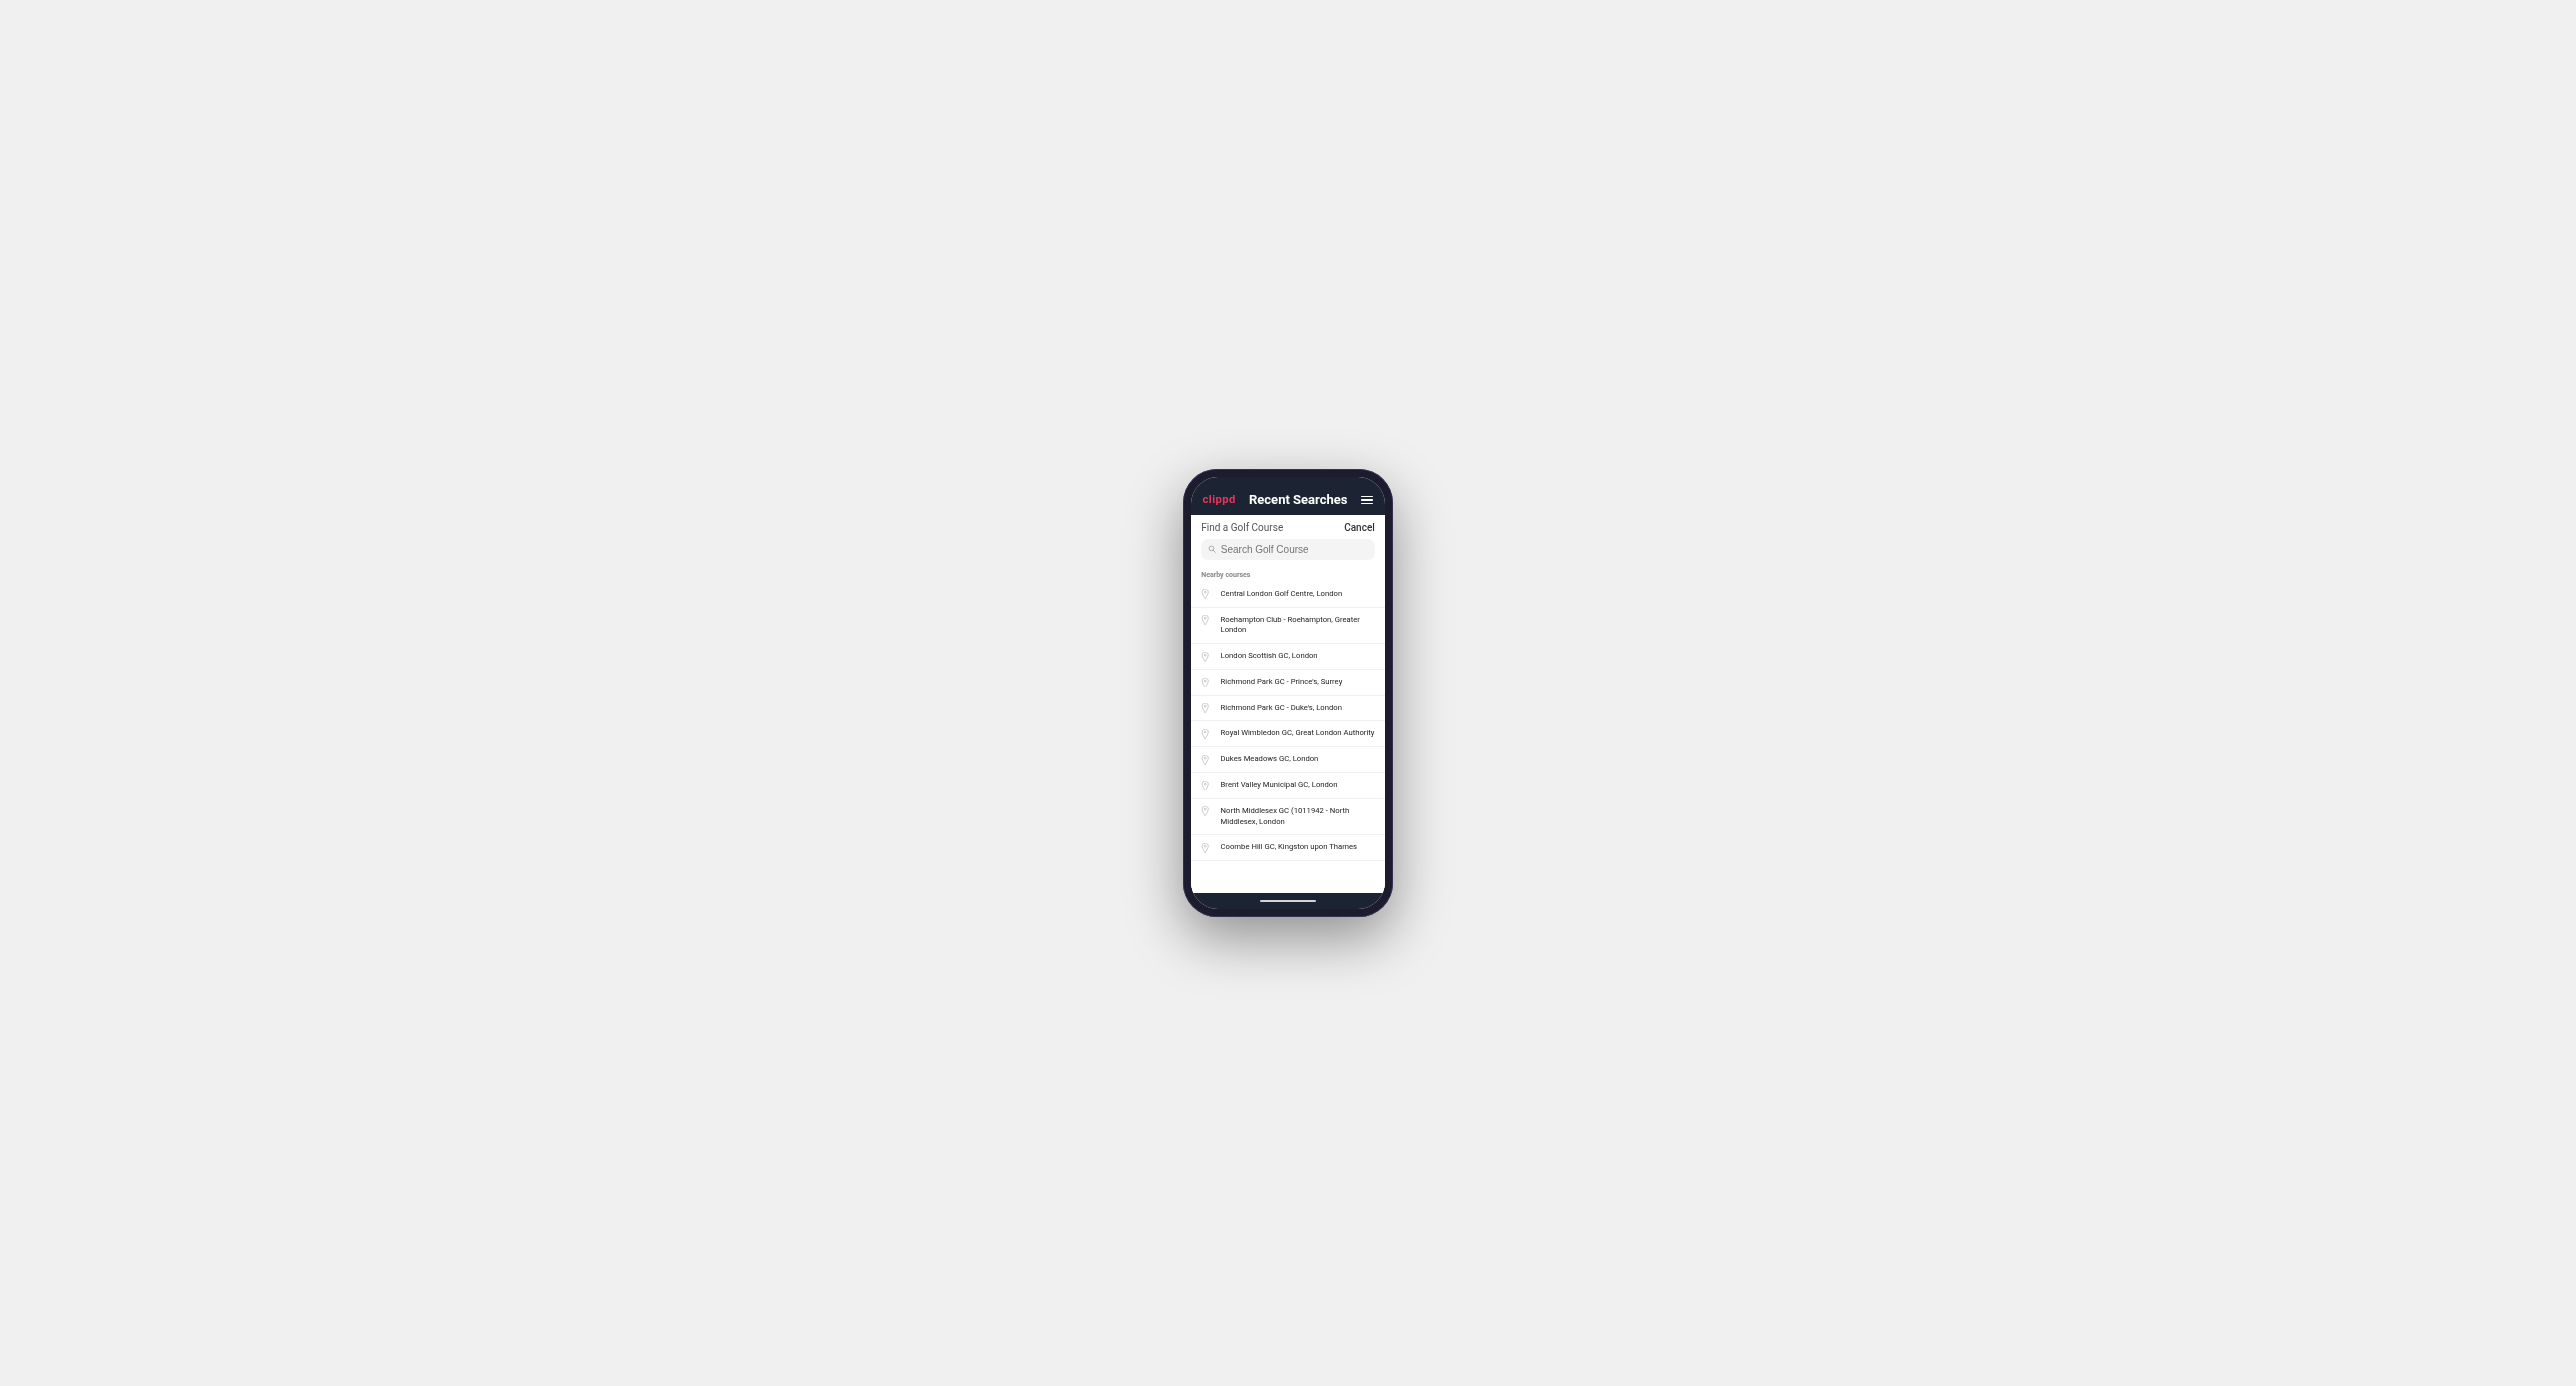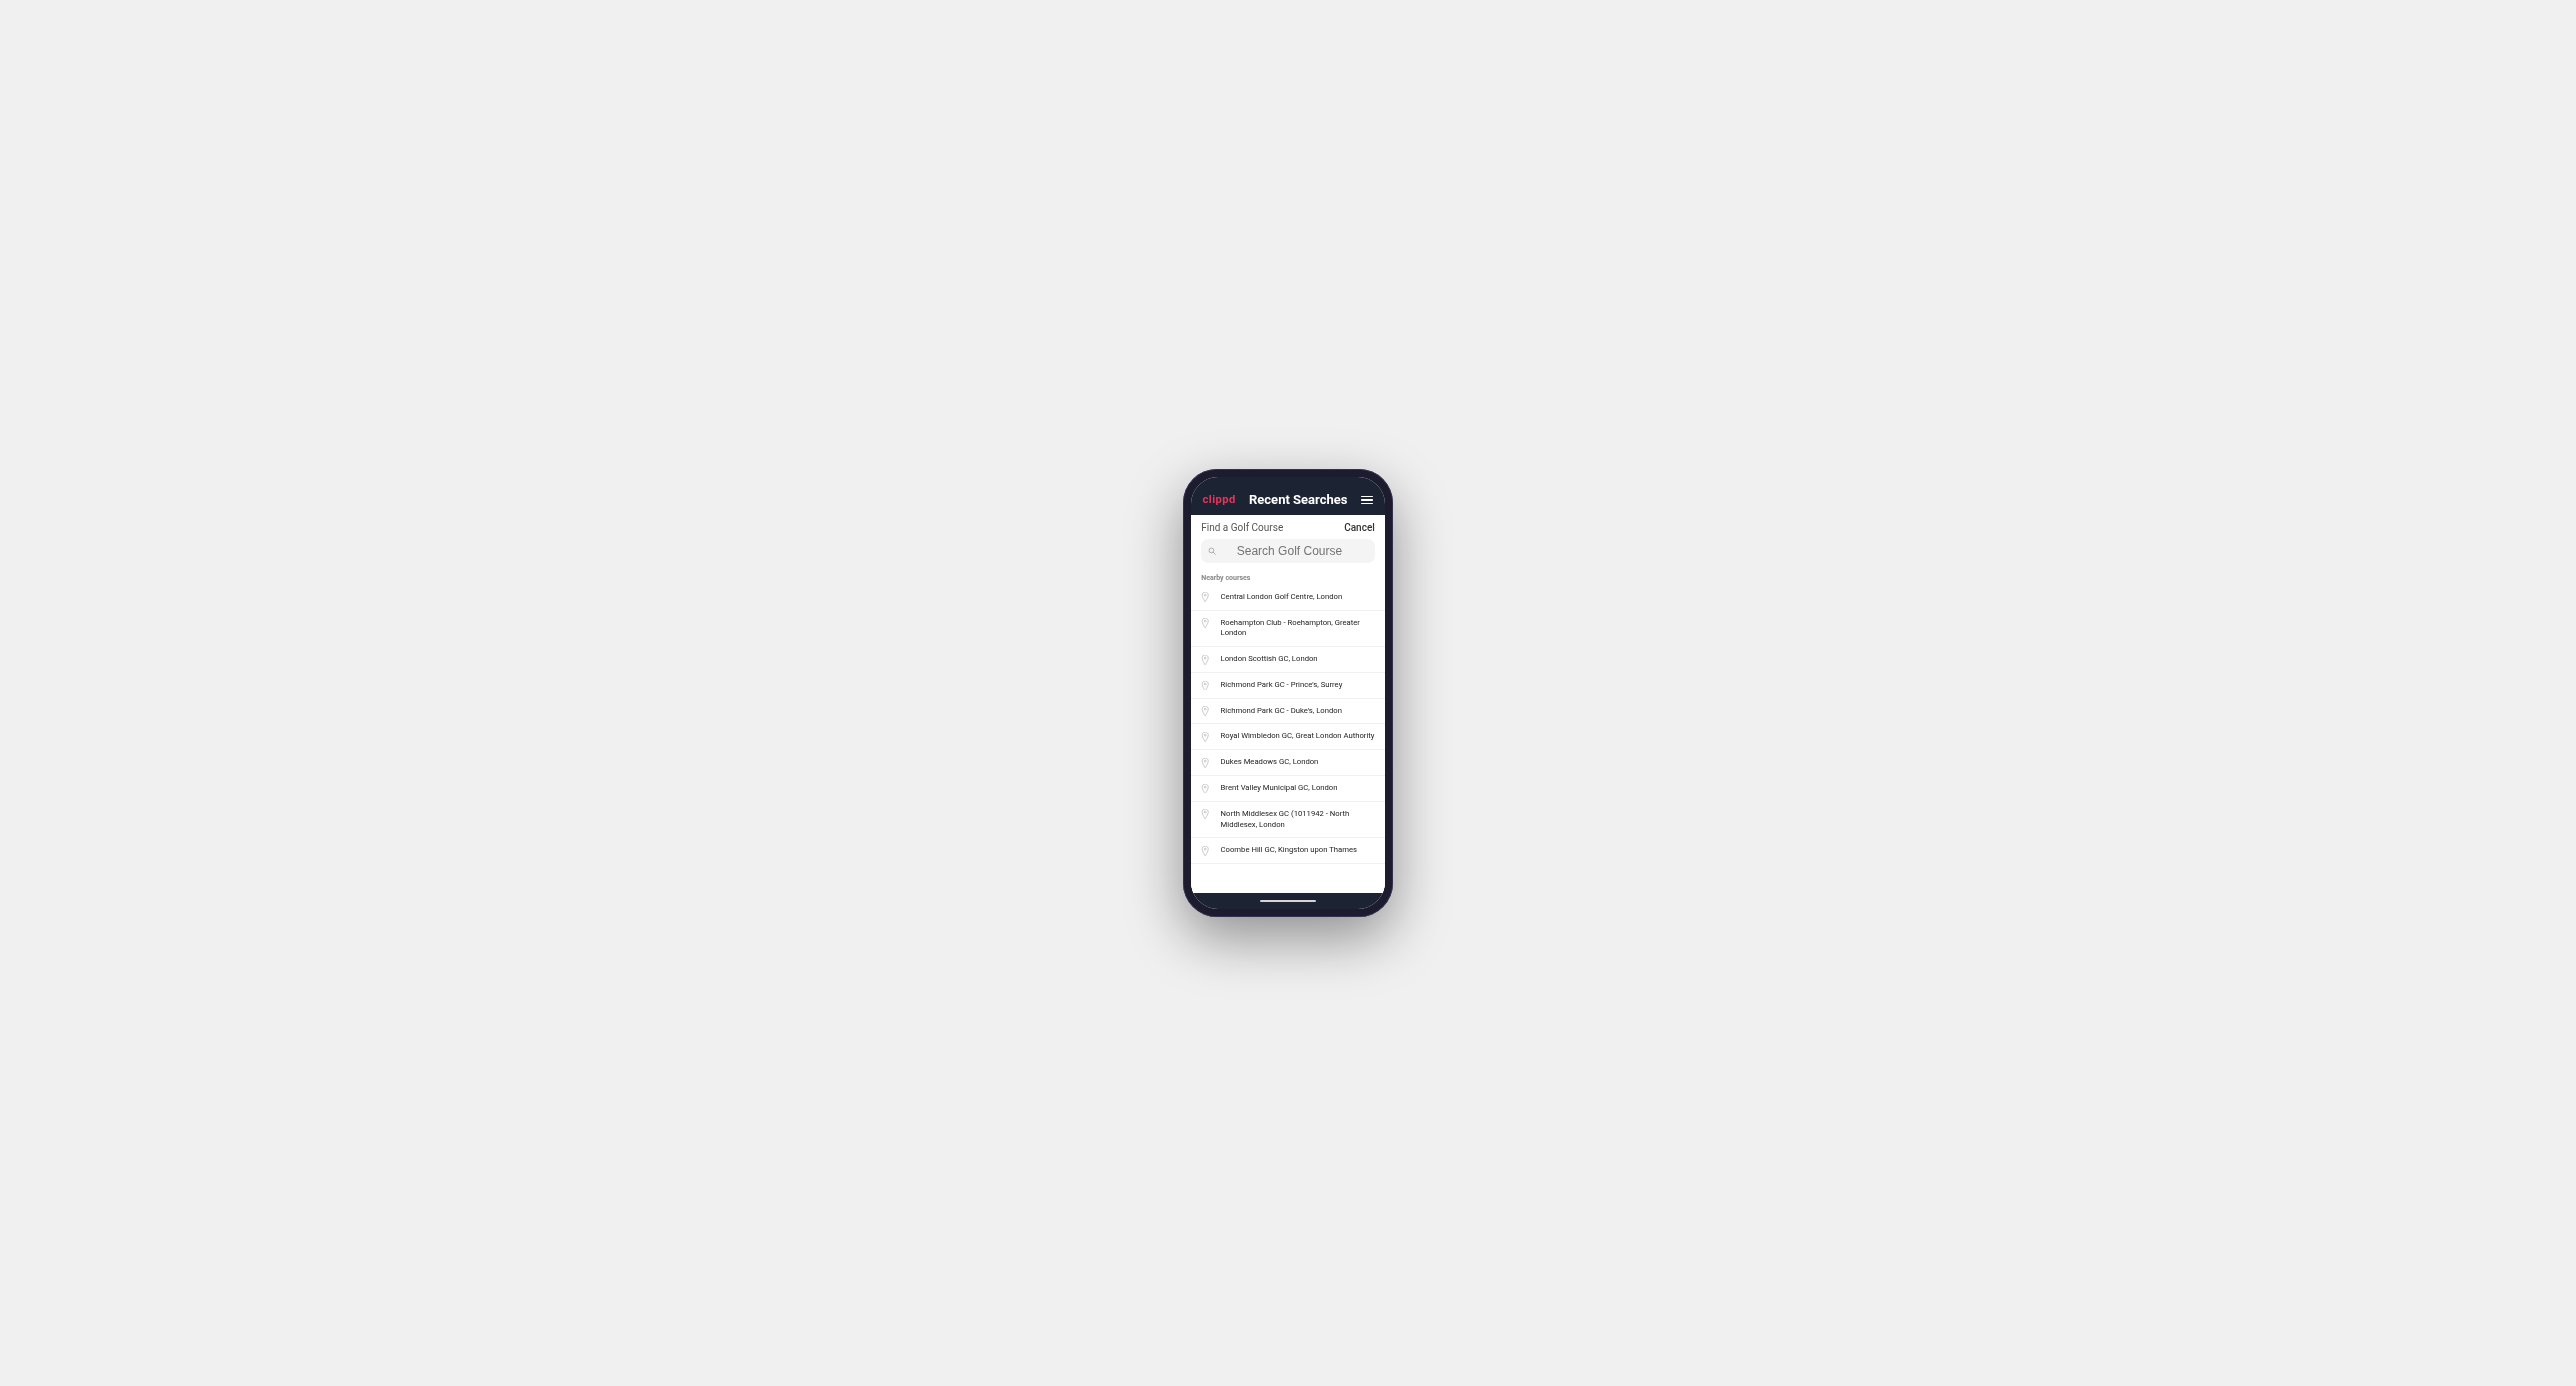--- a/index.html
+++ b/index.html
@@ -127,24 +127,23 @@
     .search-icon-svg {
       width: 8.4px;
       height: 8.4px;
       flex-shrink: 0;
     }
 
     .search-input {
       background: transparent;
       border: none;
       outline: none;
-      font-size: 12px;
+      font-size: 10px;
       color: #999;
       width: 100%;
-      margin-left: 16px;
     }
 
     
     .nearby-section {
       flex: 1;
       overflow-y: auto;
       background: #fff;
     }
 
     .nearby-label {

